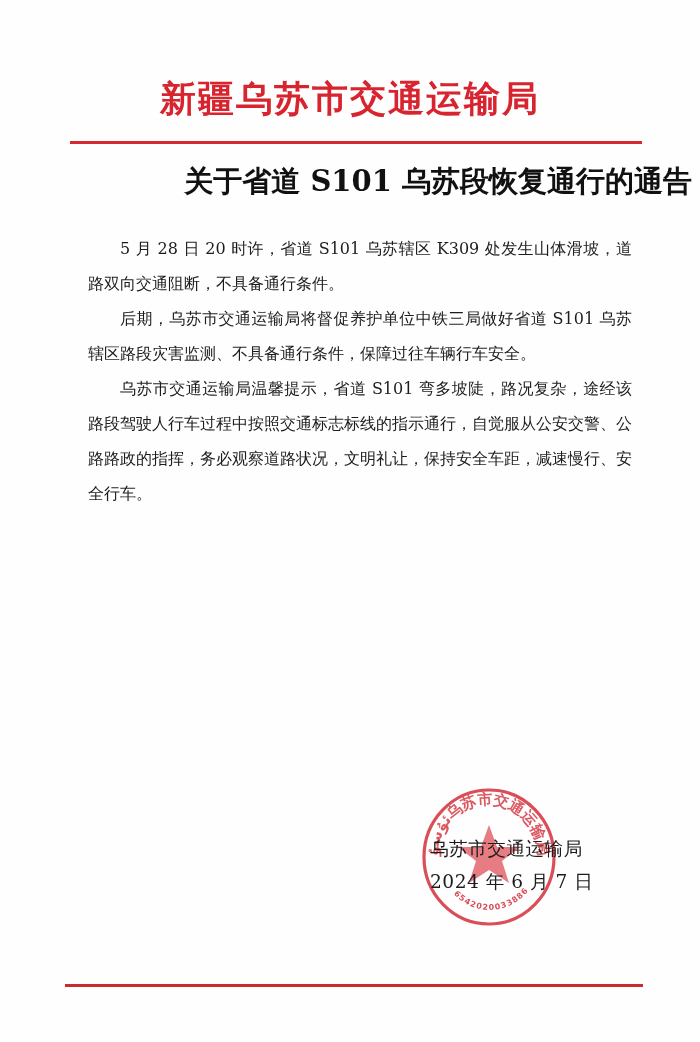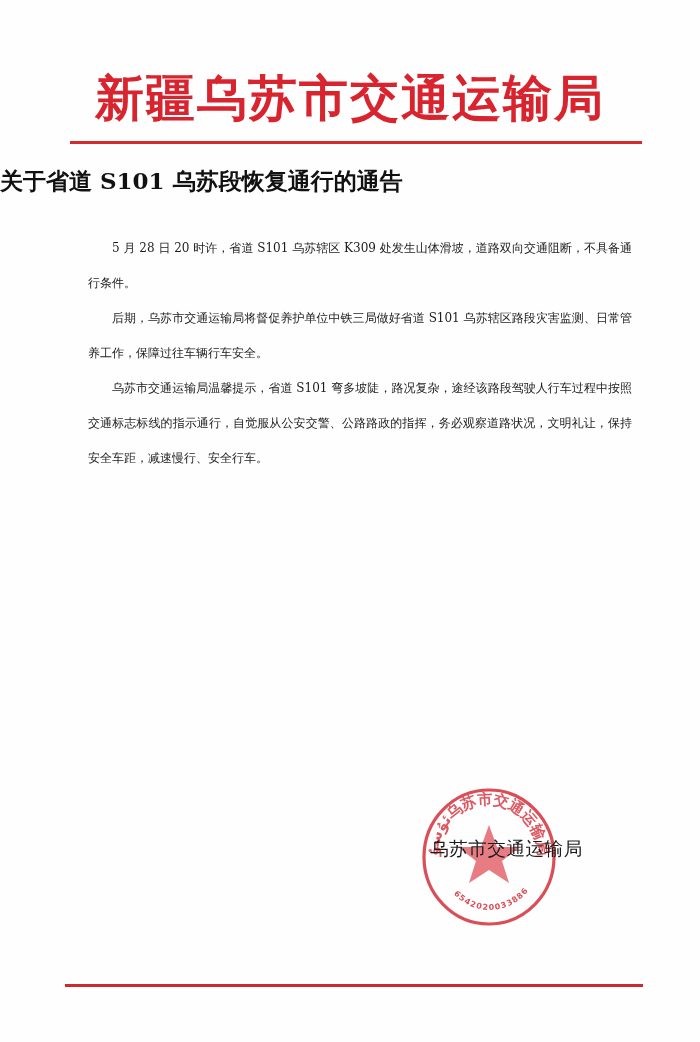--- a/index.html
+++ b/index.html
@@ -2,33 +2,33 @@
 <html><head>
 <meta charset="utf-8">
 <style>
   html, body { margin: 0; padding: 0; }
   body {
     width: 700px; height: 1042px; background: #fefefe; position: relative; overflow: hidden;
     font-family: "DejaVu Serif", "Liberation Serif", serif; color: #1a1a1a;
   }
   .masthead {
     position: absolute; left: 0; top: 66px; width: 700px; text-align: center;
-    color: #d8242e; font-size: 49px; letter-spacing: 2px; font-weight: bold;
+    color: #d8242e; font-size: 36px; letter-spacing: 2px; font-weight: bold;
     font-family: "DejaVu Serif", serif; line-height: 64px;
   }
   .rule-top {
     position: absolute; left: 70px; top: 141px; width: 572px; height: 3px; background: #d42a30;
   }
   .title {
-    position: absolute; left: 0; top: 164px; width: 692px; text-align: left;
-    font-size: 23px; font-weight: bold; color: #111; line-height: 34px;
+    position: absolute; left: 0; top: 164px; width: 692px; text-align: right;
+    font-size: 29px; font-weight: bold; color: #111; line-height: 34px;
   }
   .body {
     position: absolute; left: 88px; top: 231px; width: 544px;
-    font-size: 12px; line-height: 35px; color: #1c1c1c;
+    font-size: 16px; line-height: 35px; color: #1c1c1c;
   }
   .body p { margin: 0; text-indent: 2em; text-align: justify; }
   .seal {
     position: absolute; left: 421px; top: 787px; width: 136px; height: 140px;
   }
   .sign {
     position: absolute; left: 430px; top: 832px; font-size: 18.6px; line-height: 33px; color: #1c1c1c;
     letter-spacing: 0.5px;
   }
   .rule-bottom {
@@ -38,36 +38,37 @@
 </head>
 <body>
 
 <div class="masthead">新疆乌苏市交通运输局</div>
 <div class="rule-top"></div>
 
 <div class="title">关于省道 S101 乌苏段恢复通行的通告</div>
 
 <div class="body">
   <p>5 月 28 日 20 时许，省道 S101 乌苏辖区 K309 处发生山体滑坡，道路双向交通阻断，不具备通行条件。</p>
-  <p>后期，乌苏市交通运输局将督促养护单位中铁三局做好省道 S101 乌苏辖区路段灾害监测、日常管养工作，保障过往车辆行车安全。</p>
+  <p>后期，乌苏市交通运输局将督促养护单位中铁三局做好省道 S101 乌苏辖区路段灾害监测、不具备通行条件，保障过往车辆行车安全。</p>
   <p>乌苏市交通运输局温馨提示，省道 S101 弯多坡陡，路况复杂，途经该路段驾驶人行车过程中按照交通标志标线的指示通行，自觉服从公安交警、公路路政的指挥，务必观察道路状况，文明礼让，保持安全车距，减速慢行、安全行车。</p>
 </div>
 
 <svg class="seal" viewBox="0 0 136 140" xmlns="http://www.w3.org/2000/svg">
   <defs>
     <path id="sealArc" d="M 22 92 A 50 52 0 1 1 112 92"></path>
     <path id="sealArcBottom" d="M 30 104 A 50 52 0 0 0 110 100"></path>
   </defs>
   <ellipse cx="68" cy="70" rx="65" ry="67" fill="none" stroke="#d32f3a" stroke-width="3.2" opacity="0.85"></ellipse>
   <polygon points="68,38 76,60 99,60 81,74 88,96 68,83 48,96 55,74 37,60 60,60" fill="#e0505a" opacity="0.75"></polygon>
   <text font-size="15" fill="#d32f3a" opacity="0.8" font-family="DejaVu Sans, sans-serif" font-weight="bold">
     <textPath href="#sealArc" startOffset="50%" text-anchor="middle">ئۇسۇ乌苏市交通运输局</textPath>
   </text>
   <text font-size="8" fill="#d32f3a" opacity="0.85" font-family="DejaVu Sans, sans-serif" font-weight="bold" letter-spacing="1">
     <textPath href="#sealArcBottom" startOffset="50%" text-anchor="middle">6542020033886</textPath>
   </text>
 </svg>
 
 <div class="sign">
   <div>乌苏市交通运输局</div>
+  <div>2024 年 6 月 7 日</div>
 </div>
 
 <div class="rule-bottom"></div>
 
 </body></html>

